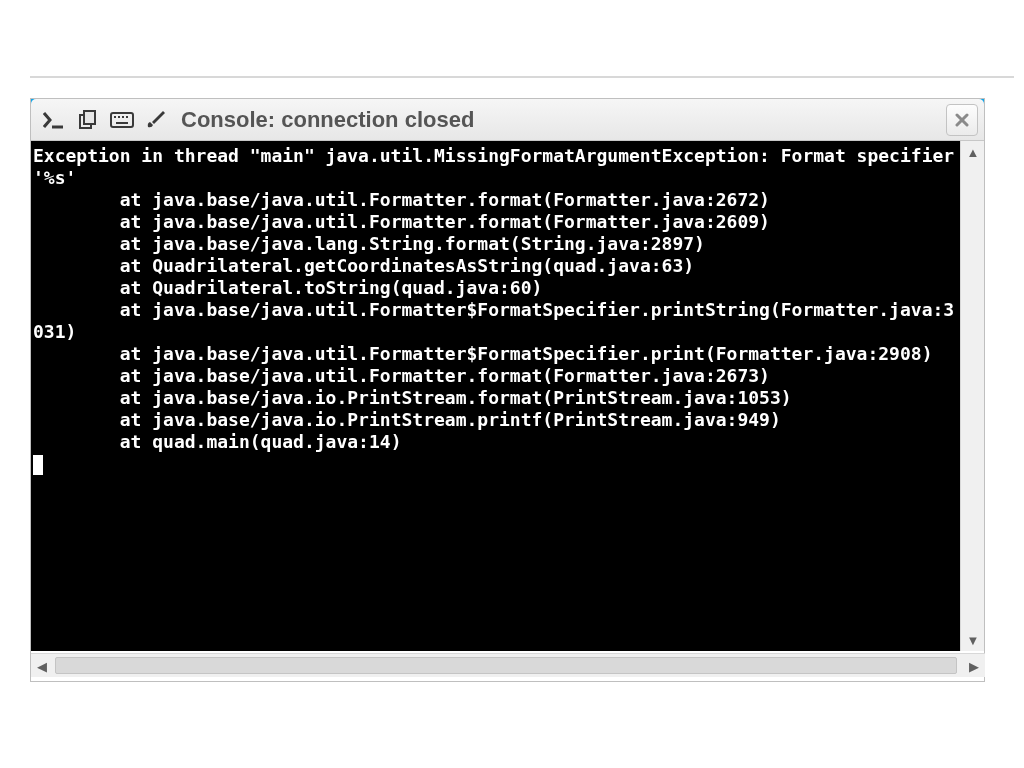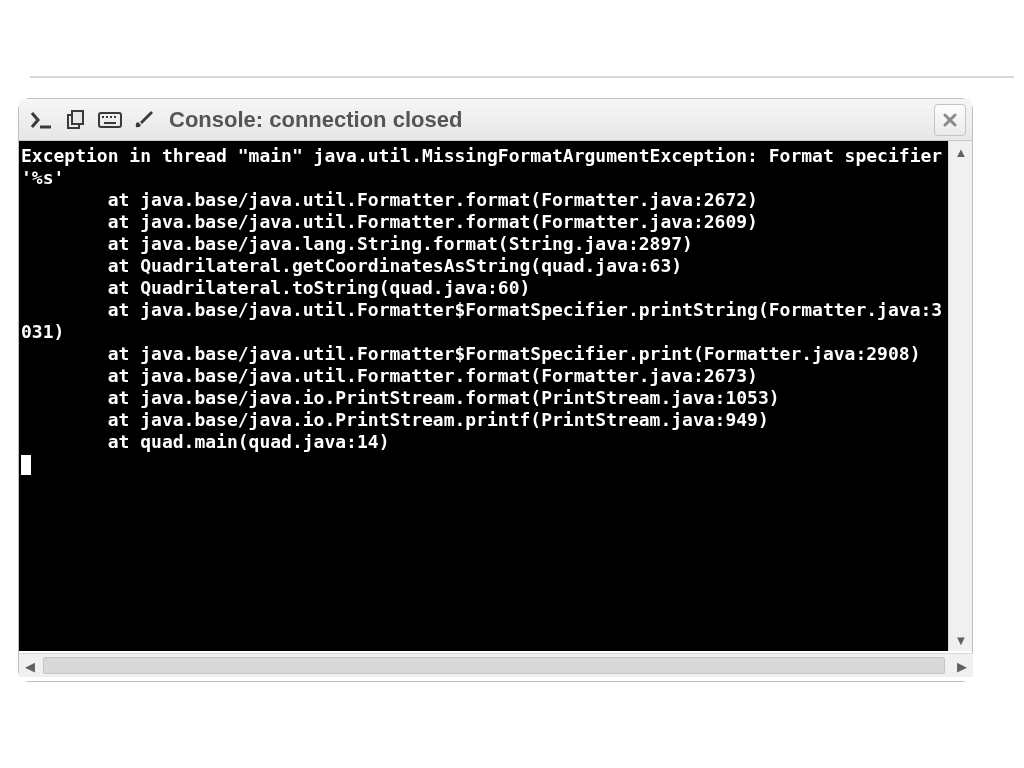--- a/index.html
+++ b/index.html
@@ -15,24 +15,24 @@
     position: absolute;
     top: 76px;
     left: 30px;
     right: 10px;
     height: 2px;
     background: #d8d8d8;
   }
   .panel-wrapper {
     position: absolute;
     top: 98px;
-    left: 18px;
+    left: 30px;
     width: 955px;
     border: 1px solid #bfbfbf;
-    border-radius: 12px;
+    border-radius: 0;
     background: #0ea5e9;
   }
   .titlebar {
     height: 42px;
     background: linear-gradient(#f6f6f6, #e7e7e7);
     border-bottom: 1px solid #c7c7c7;
     border-top-left-radius: 5px;
     border-top-right-radius: 5px;
     display: flex;
     align-items: center;

